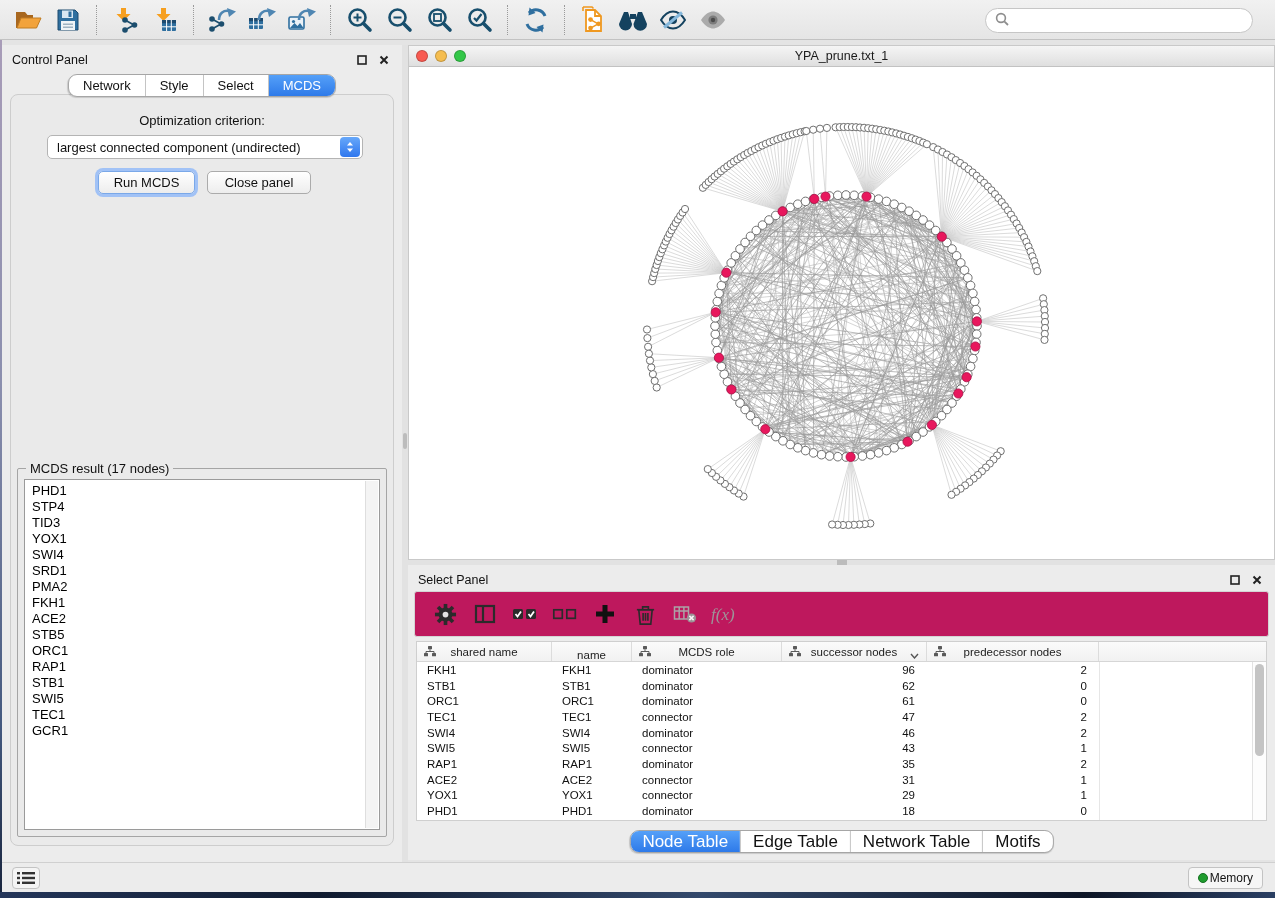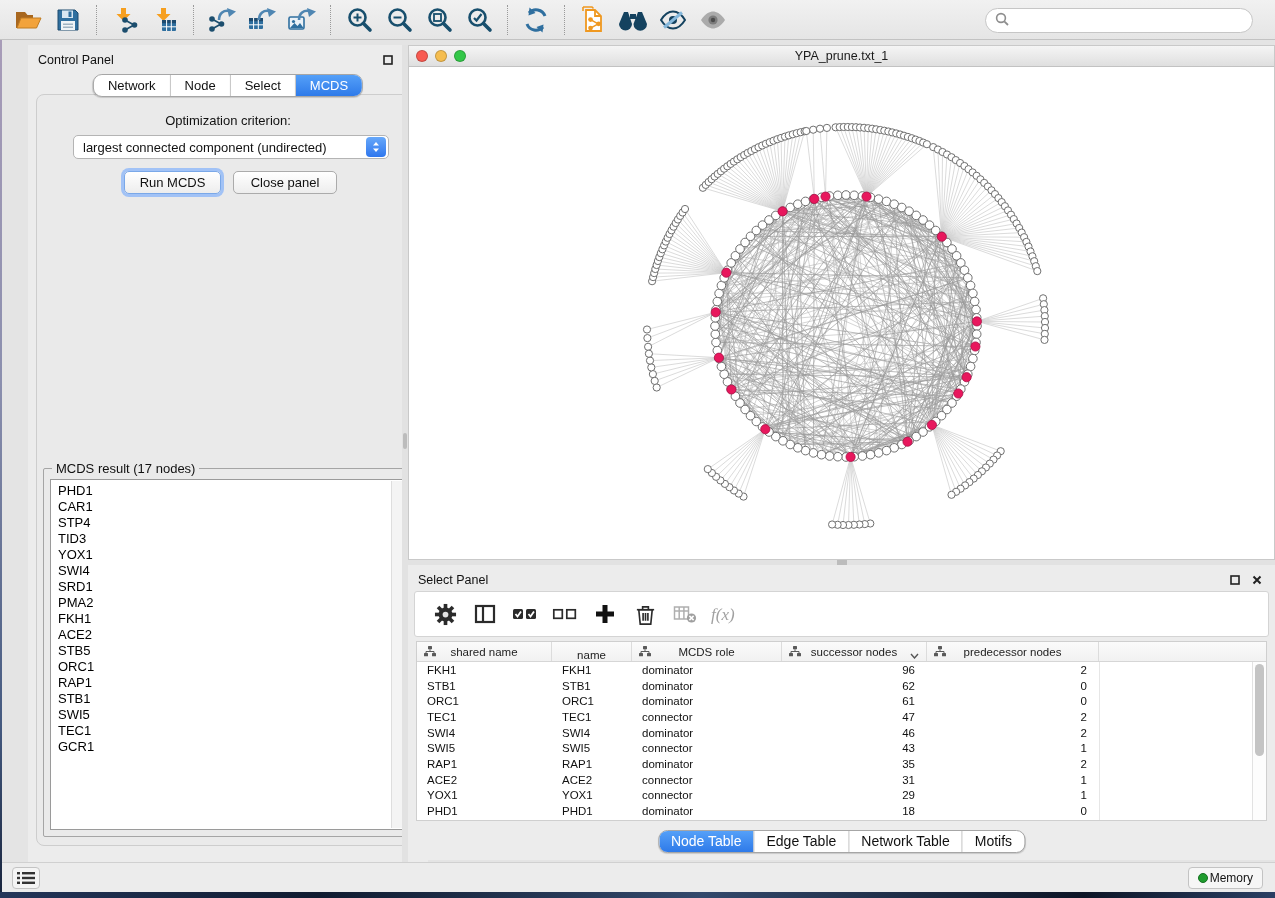--- a/index.html
+++ b/index.html
@@ -13,21 +13,21 @@
   .tb-sep{width:1px;height:30px;border-left:1px dotted #9a9a9a;margin:0 8px;flex:0 0 auto;}
   #search-box{position:absolute;right:22px;top:8px;width:268px;height:25px;background:#fff;
     border:1px solid #c6c6c6;border-radius:13px;display:flex;align-items:center;padding-left:9px;gap:5px;}
   #search-box input{border:none;outline:none;flex:1;font-size:12px;background:transparent;height:20px;}
   
   #desktop-left{position:absolute;left:0;top:40px;width:2px;height:858px;
     background:linear-gradient(#a89cb8,#8b8fae 40%,#44597f 80%,#17233c);}
   #desktop-bottom{position:absolute;left:0;top:892px;width:1275px;height:6px;
     background:linear-gradient(90deg,#24365a,#101b30 25%,#33496c 55%,#0d1526 85%,#2a3f63);}
   
-  #control-panel{position:absolute;left:2px;top:45px;width:400px;height:817px;background:#ececec;margin-left:26px;}
+  #control-panel{position:absolute;left:2px;top:45px;width:400px;height:817px;background:#ececec;}
   .panel-head{height:26px;display:flex;align-items:center;padding:4px 10px 0 10px;}
   .panel-title{font-size:12.5px;color:#111;flex:1;}
   .chrome-btn{width:16px;height:14px;display:flex;align-items:center;justify-content:center;margin-left:6px;}
   .seg{display:flex;background:#fff;border:1px solid #a6a6a6;border-radius:9px;overflow:hidden;
     box-shadow:0 1px 1px rgba(0,0,0,.15);}
   .seg>div{padding:2px 14px;font-size:13px;color:#111;border-left:1px solid #c4c4c4;line-height:17px;white-space:nowrap;}
   .seg>div:first-child{border-left:none;}
   .seg>div.sel{background:linear-gradient(#55a0f8,#2e7ae9);color:#fff;}
   #cp-tabs{position:absolute;left:50%;transform:translateX(-50%);top:29px;z-index:3;}
   #cp-card{position:absolute;left:8px;right:8px;top:49px;bottom:16px;background:#eaeaea;
@@ -55,39 +55,39 @@
   #h-divider .handle{position:absolute;left:50%;top:0;transform:translateX(-50%);width:10px;height:5px;background:#bcbcbc;}
   
   #network-window{position:absolute;left:408px;top:45px;width:867px;height:515px;border:1px solid #c9c9c9;background:#fff;}
   #net-titlebar{height:21px;background:linear-gradient(#f5f5f5,#dfdfdf);border-bottom:1px solid #c2c2c2;
     display:flex;align-items:center;position:relative;}
   .light{width:12px;height:12px;border-radius:50%;margin-left:7px;border:1px solid rgba(0,0,0,.2);}
   #net-title{position:absolute;left:0;right:0;text-align:center;font-size:12.5px;color:#1a1a1a;}
   #net-canvas{position:absolute;left:0;top:21px;width:865px;height:492px;background:#fff;}
   
   #table-panel{position:absolute;left:408px;top:565px;width:867px;height:295px;background:#ececec;}
-  #tp-toolbar{position:absolute;left:6px;right:6px;top:26px;height:46px;background:#ffffff;
+  #tp-toolbar{position:absolute;left:6px;right:6px;top:26px;height:46px;background:#be185d;
     border:1px solid #d4d4d4;border-radius:3px;display:flex;align-items:center;padding-left:14px;gap:8px;}
   .tp-icon{width:32px;height:32px;display:flex;align-items:center;justify-content:center;}
   #node-table{position:absolute;left:8px;right:8px;top:76px;bottom:39px;background:#fff;border:1px solid #cfcfcf;}
   #thead-row{display:flex;height:20px;background:linear-gradient(#fbfbfb,#f1f1f1);border-bottom:1px solid #d6d6d6;}
   .th{position:relative;display:flex;align-items:center;justify-content:center;
     border-right:1px solid #dcdcdc;font-size:11.5px;color:#222;}
   .th .h-icon{position:absolute;left:7px;top:4px;}
   .th .h-sort{position:absolute;right:7px;top:7px;}
   #tbody{position:absolute;left:0;right:0;top:20px;bottom:0;overflow:hidden;}
   .tr{display:flex;height:15.7px;align-items:center;}
   .td{font-size:11.5px;color:#111;white-space:nowrap;overflow:hidden;}
   .td.num{text-align:right;padding-right:12px;}
   .td.txt{padding-left:10px;}
   #col-endline{position:absolute;left:682px;top:0;bottom:0;width:1px;background:#e6e6e6;}
   #tbl-scroll{position:absolute;right:0;top:0;bottom:0;width:14px;background:#fdfdfd;border-left:1px solid #e2e2e2;}
   #tbl-thumb{position:absolute;left:2px;top:2px;width:9px;height:92px;background:#c4c4c4;border-radius:5px;}
   #bottom-tabs{position:absolute;left:50%;transform:translateX(-50%);bottom:7px;}
-  #bottom-tabs .seg>div{font-size:14px;padding:2px 12px;}
+  #bottom-tabs .seg>div{font-size:17px;padding:2px 12px;}
   
   #status-bar{position:absolute;left:2px;top:862px;width:1273px;height:30px;background:#ececec;border-top:1px solid #d0d0d0;}
   #list-btn{position:absolute;left:10px;top:4px;width:28px;height:22px;border:1px solid #c3c3c3;
     border-radius:4px;background:#f4f4f4;display:flex;align-items:center;justify-content:center;}
   #memory-btn{position:absolute;right:12px;top:4px;height:22px;border:1px solid #c3c3c3;border-radius:4px;
     background:#f6f6f6;display:flex;align-items:center;gap:2px;padding:0 9px;font-size:12px;color:#111;}
   #memory-dot{width:10px;height:10px;border-radius:50%;background:#1f9c2e;border:1px solid #157022;}
 </style>
 </head>
 <body>
@@ -279,21 +279,21 @@
         </svg>
       </div>
     <div class="chrome-btn">
         <svg width="10" height="10">
           <path d="M1.5 1.5l7 7M8.5 1.5l-7 7" stroke="#222" stroke-width="2"></path>
         </svg>
       </div>
   </div>
   <div id="cp-tabs" class="seg">
       <div>Network</div>
-      <div>Node</div>
+      <div>Style</div>
       <div>Select</div>
       <div class="sel">MCDS</div>
     </div>
   <div id="cp-card">
     <div id="opt-label">Optimization criterion:</div>
     <div id="criterion">
       <div class="txt">largest connected component (undirected)</div>
       <div class="cap">
         <svg width="8" height="12" viewBox="0 0 8 12">
             <path d="M1 4.5L4 1l3 3.5z" fill="#fff"></path>
@@ -301,21 +301,20 @@
           </svg>
       </div>
     </div>
     <div id="run-btn" class="mac-btn">Run MCDS</div>
     <div id="close-panel-btn" class="mac-btn">Close panel</div>
     <div id="mcds-group">
       <div id="mcds-legend">MCDS result (17 nodes)</div>
       <div id="mcds-list">
         <div id="mcds-scroll"></div>
       <div>PHD1</div>
-          <div>CAR1</div>
           <div>STP4</div>
           <div>TID3</div>
           <div>YOX1</div>
           <div>SWI4</div>
           <div>SRD1</div>
           <div>PMA2</div>
           <div>FKH1</div>
           <div>ACE2</div>
           <div>STB5</div>
           <div>ORC1</div>

